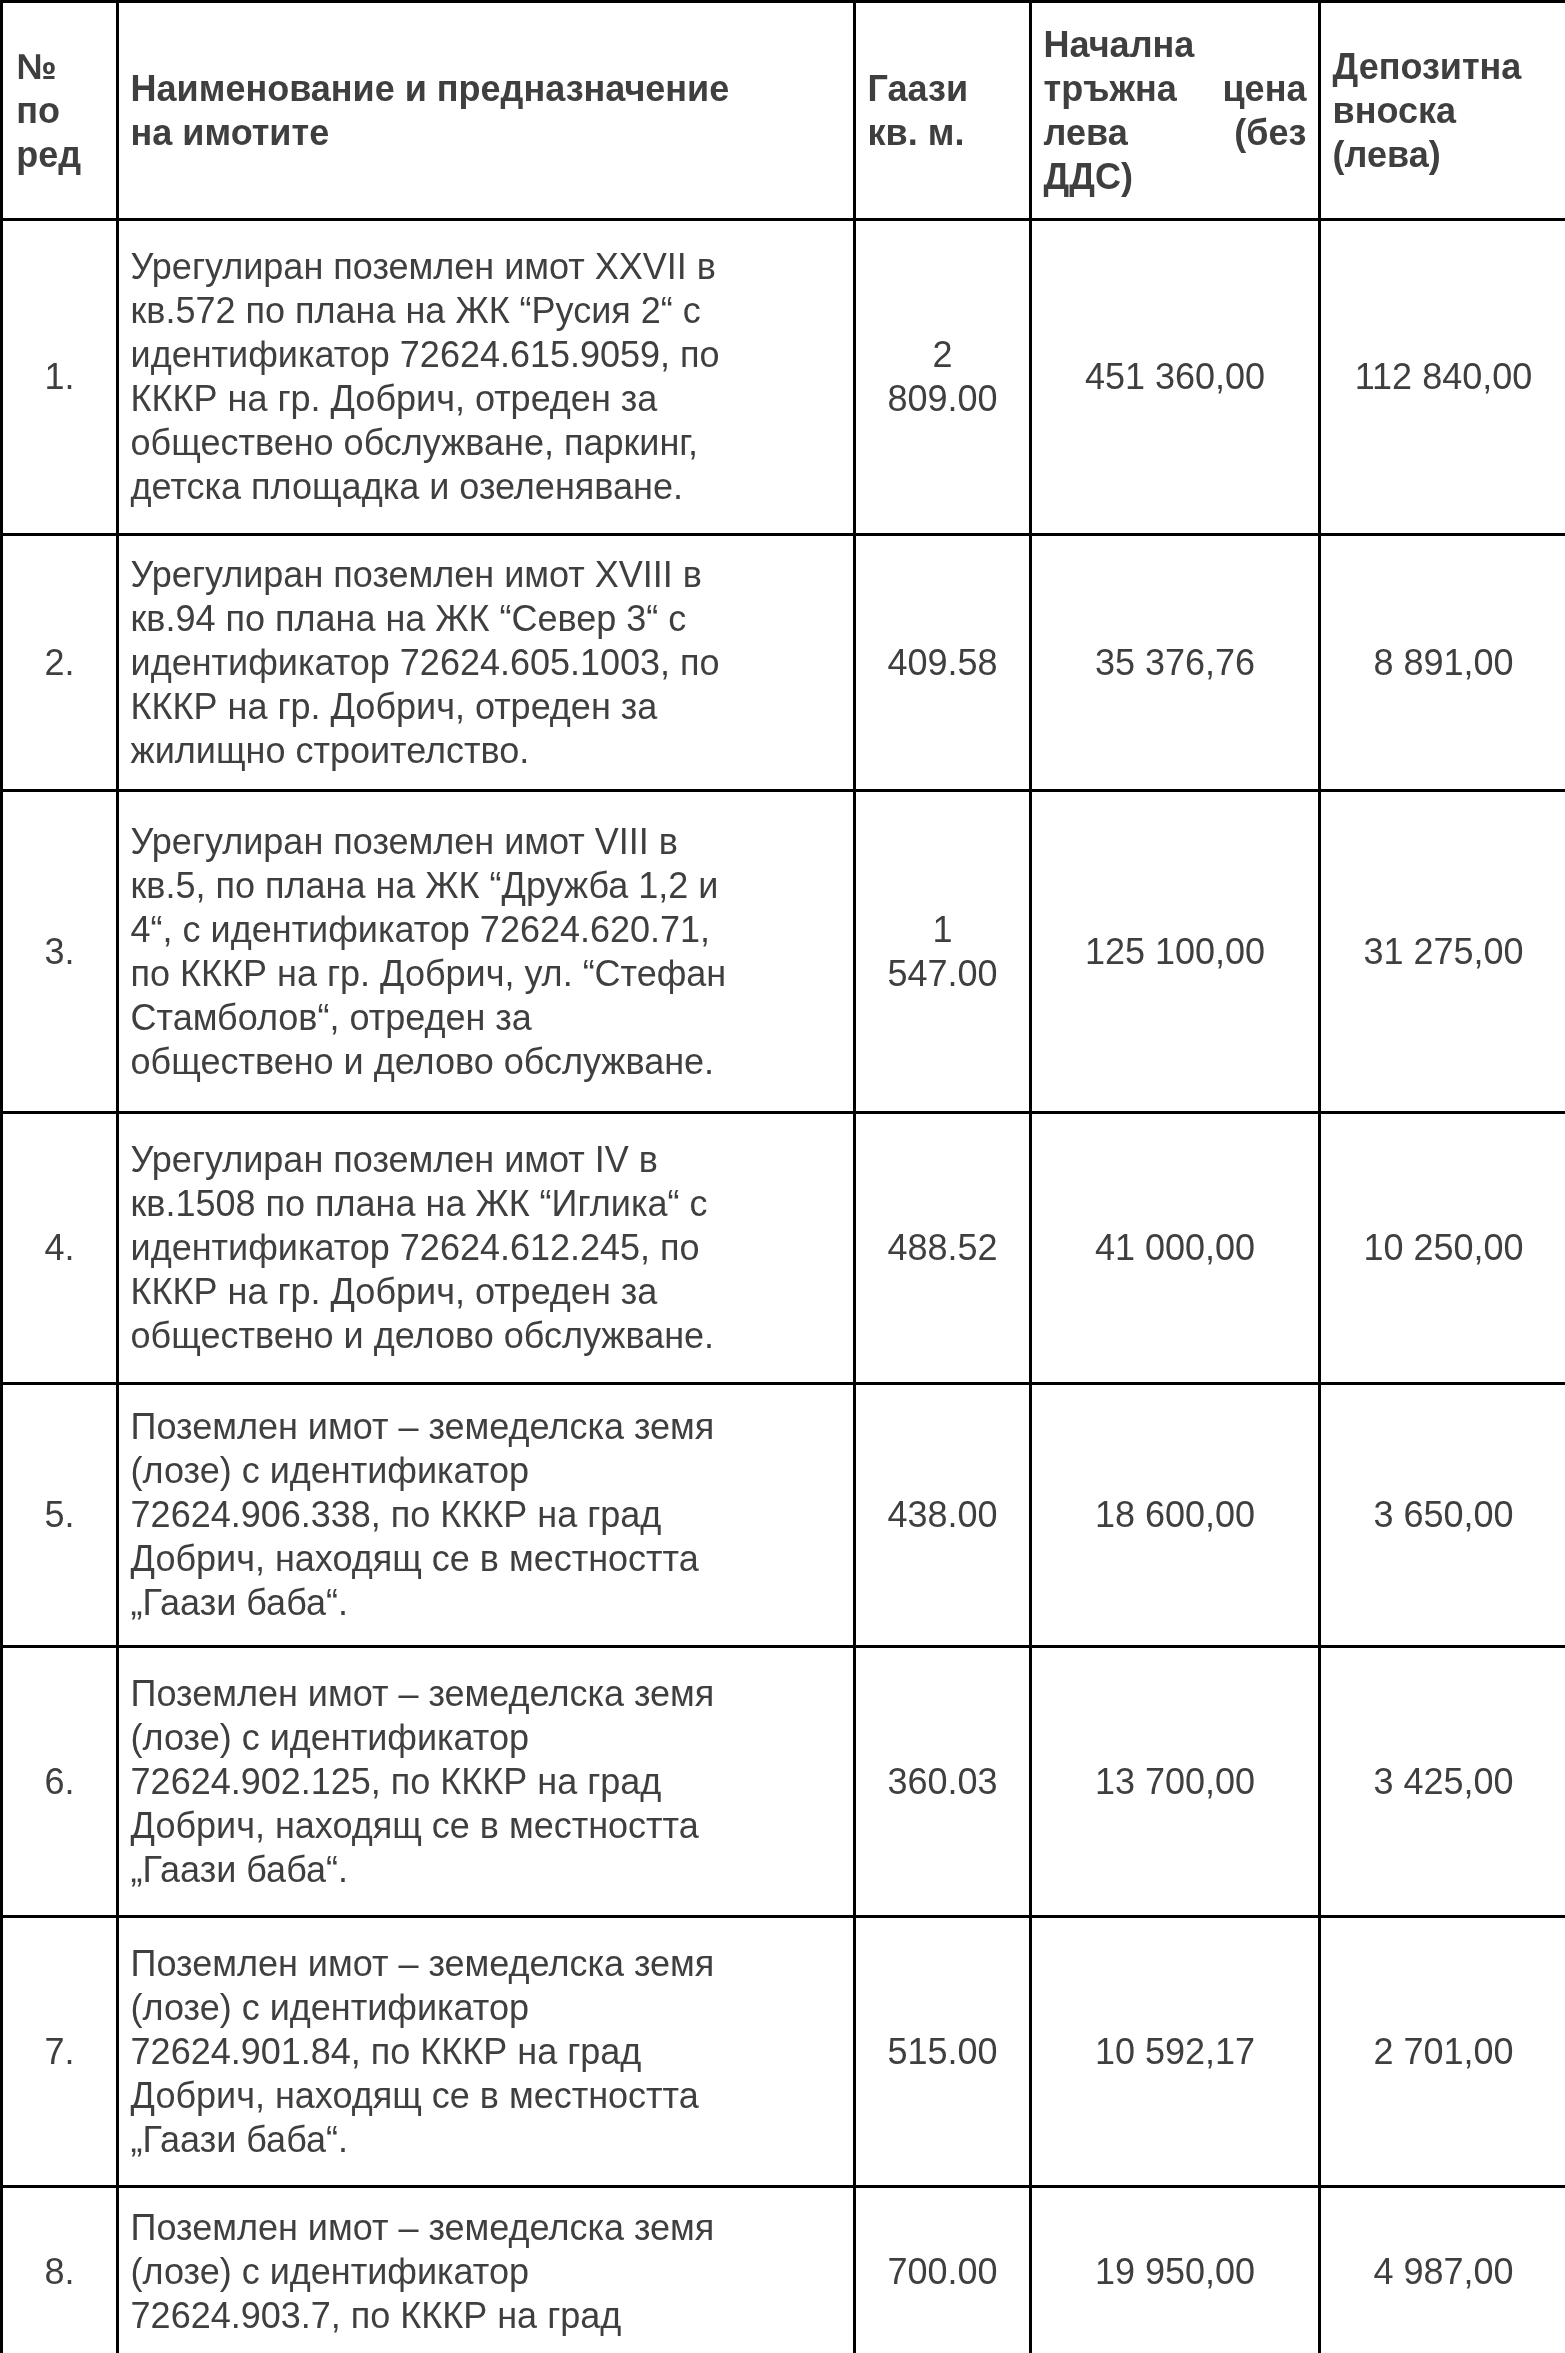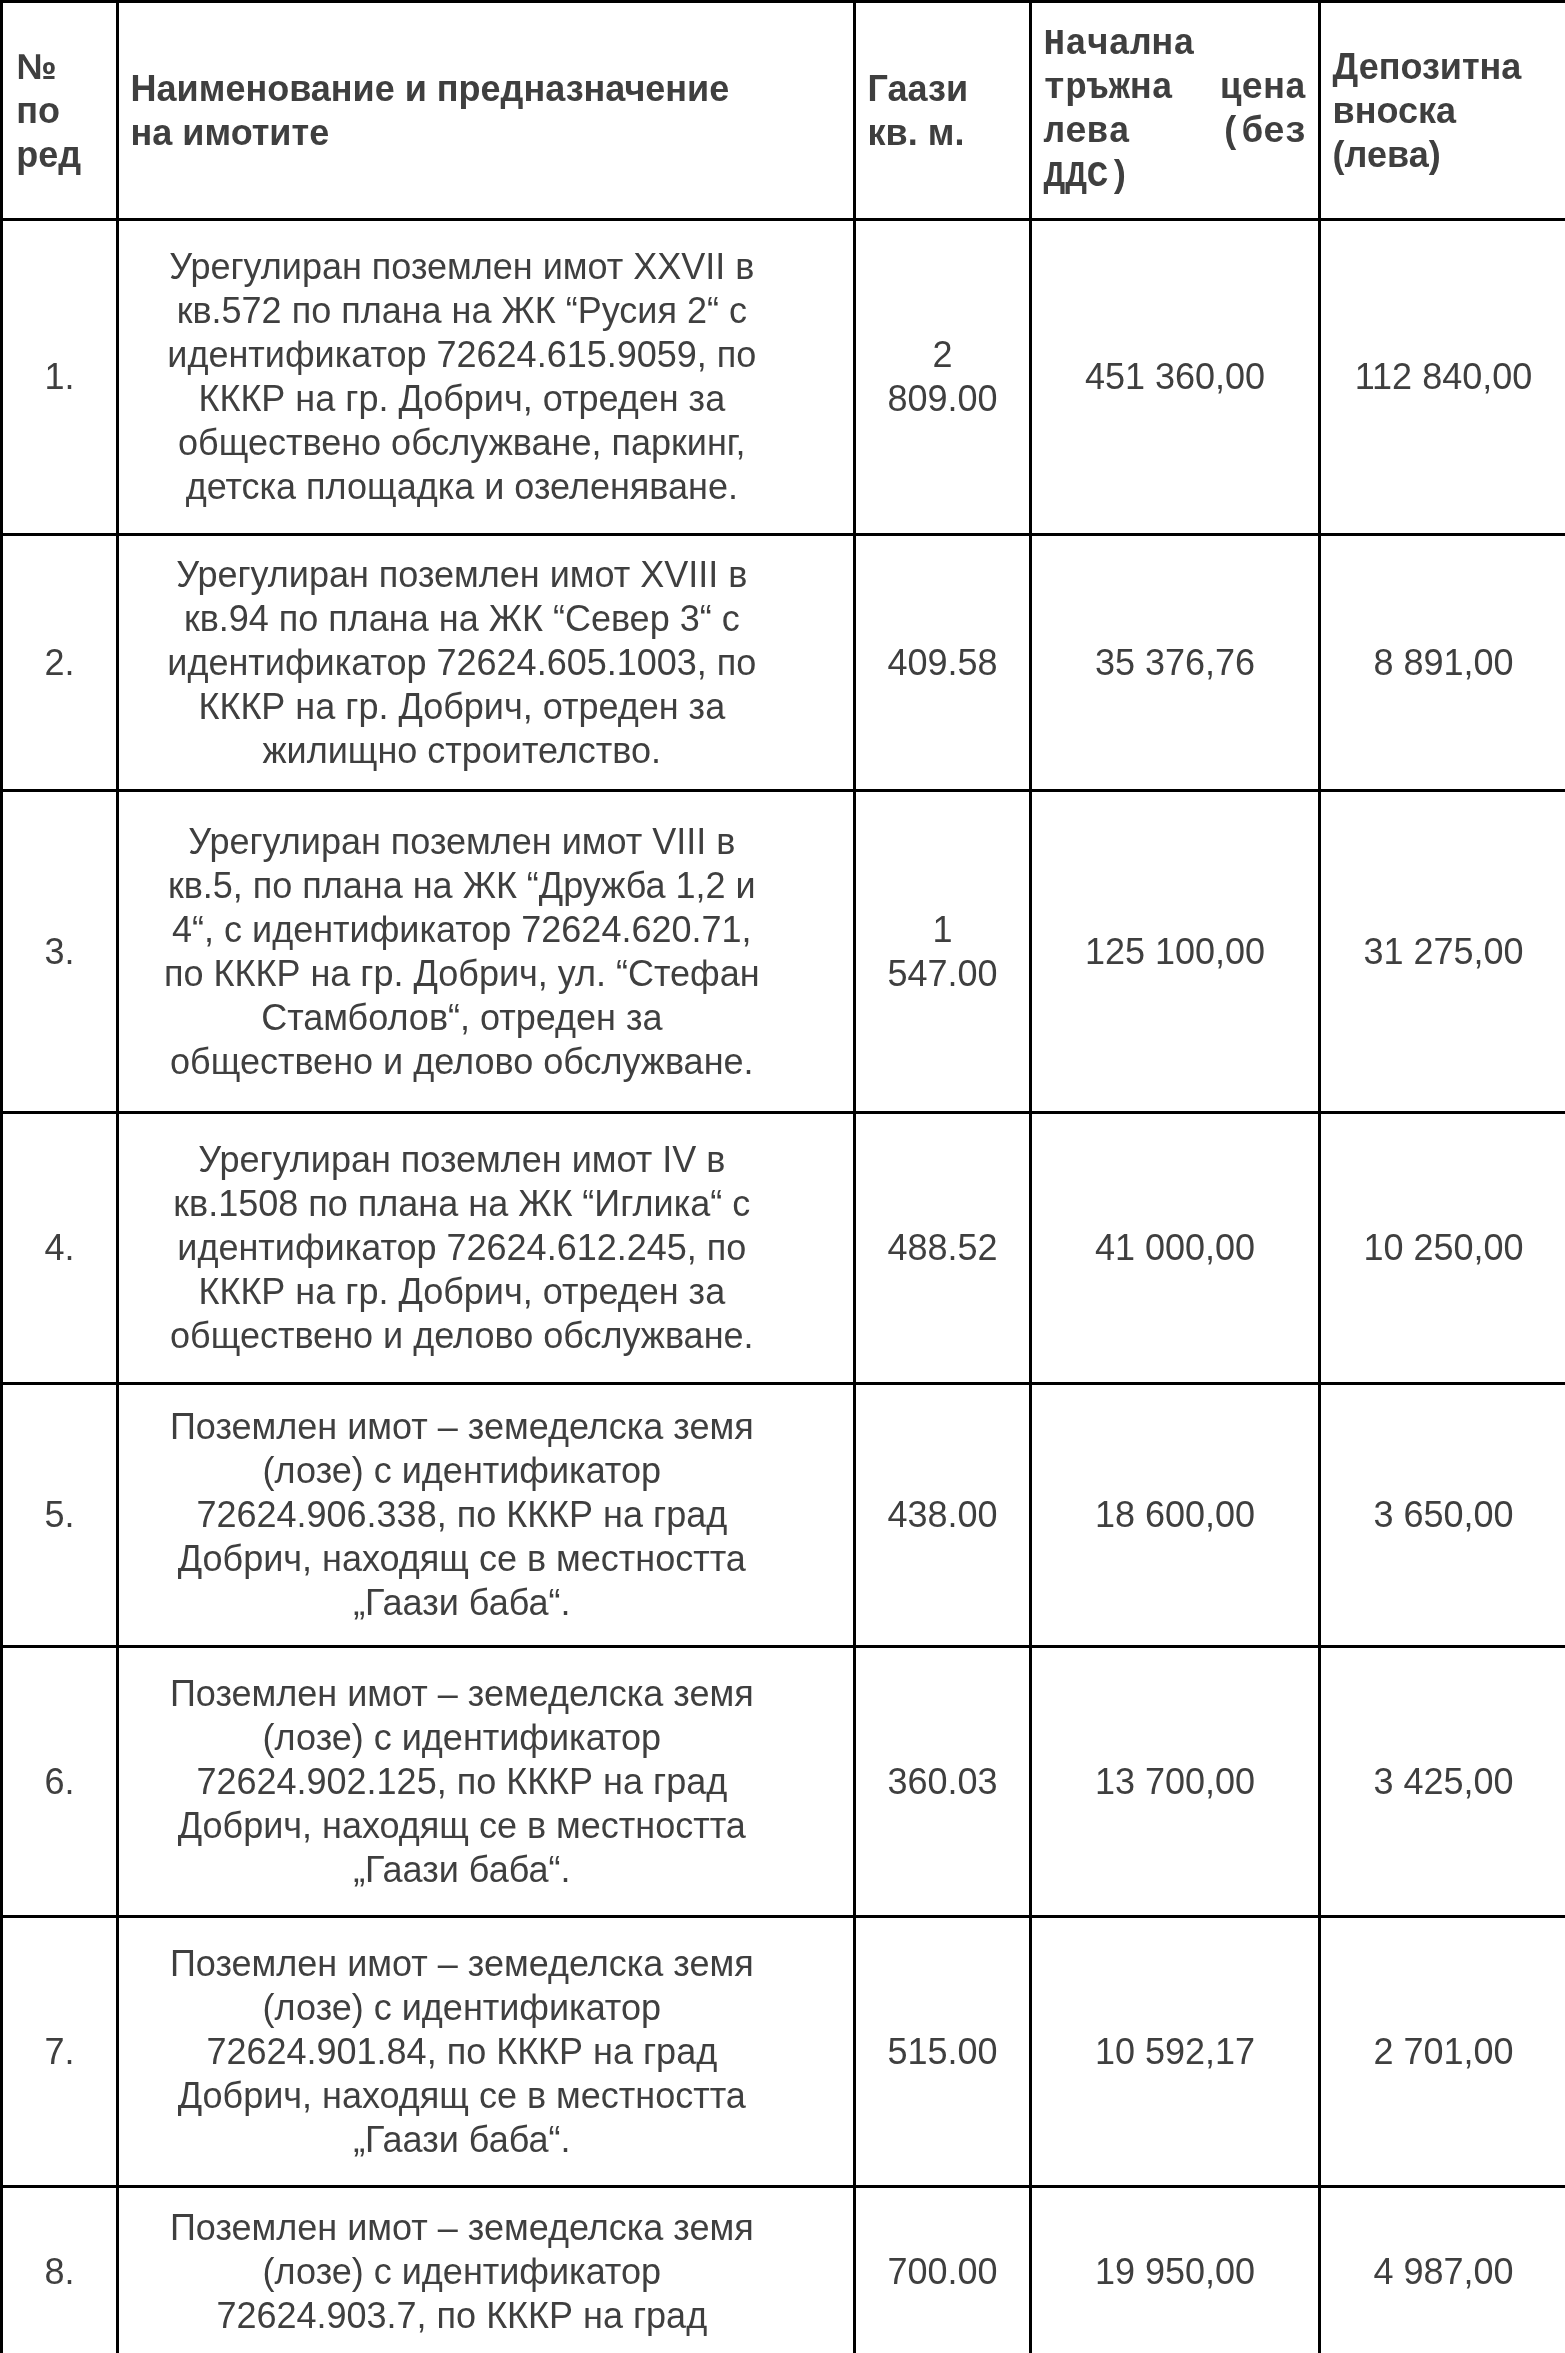--- a/index.html
+++ b/index.html
@@ -35,28 +35,28 @@
   }
   
   .doc-table th {
     font-weight: bold;
     vertical-align: middle;
     text-align: left;
     padding-left: 11.6px;
     padding-right: 11.6px;
   }
   th.h-num    { padding-left: 13.3px; }
-  th.h-price  { text-align: justify; font-family: Liberation Mono, monospace; }
+  th.h-price  { text-align: justify; }
   
   td.c-num {
     text-align: center;
     vertical-align: middle;
   }
   td.c-desc {
-    text-align: center;
+    text-align: left;
     vertical-align: middle;
     padding-left: 11.6px;
     padding-right: 60px;
   }
   td.c-area, td.c-price, td.c-deposit {
     text-align: center;
     vertical-align: middle;
   }
   
   tr.r-head { height: 218px; }

